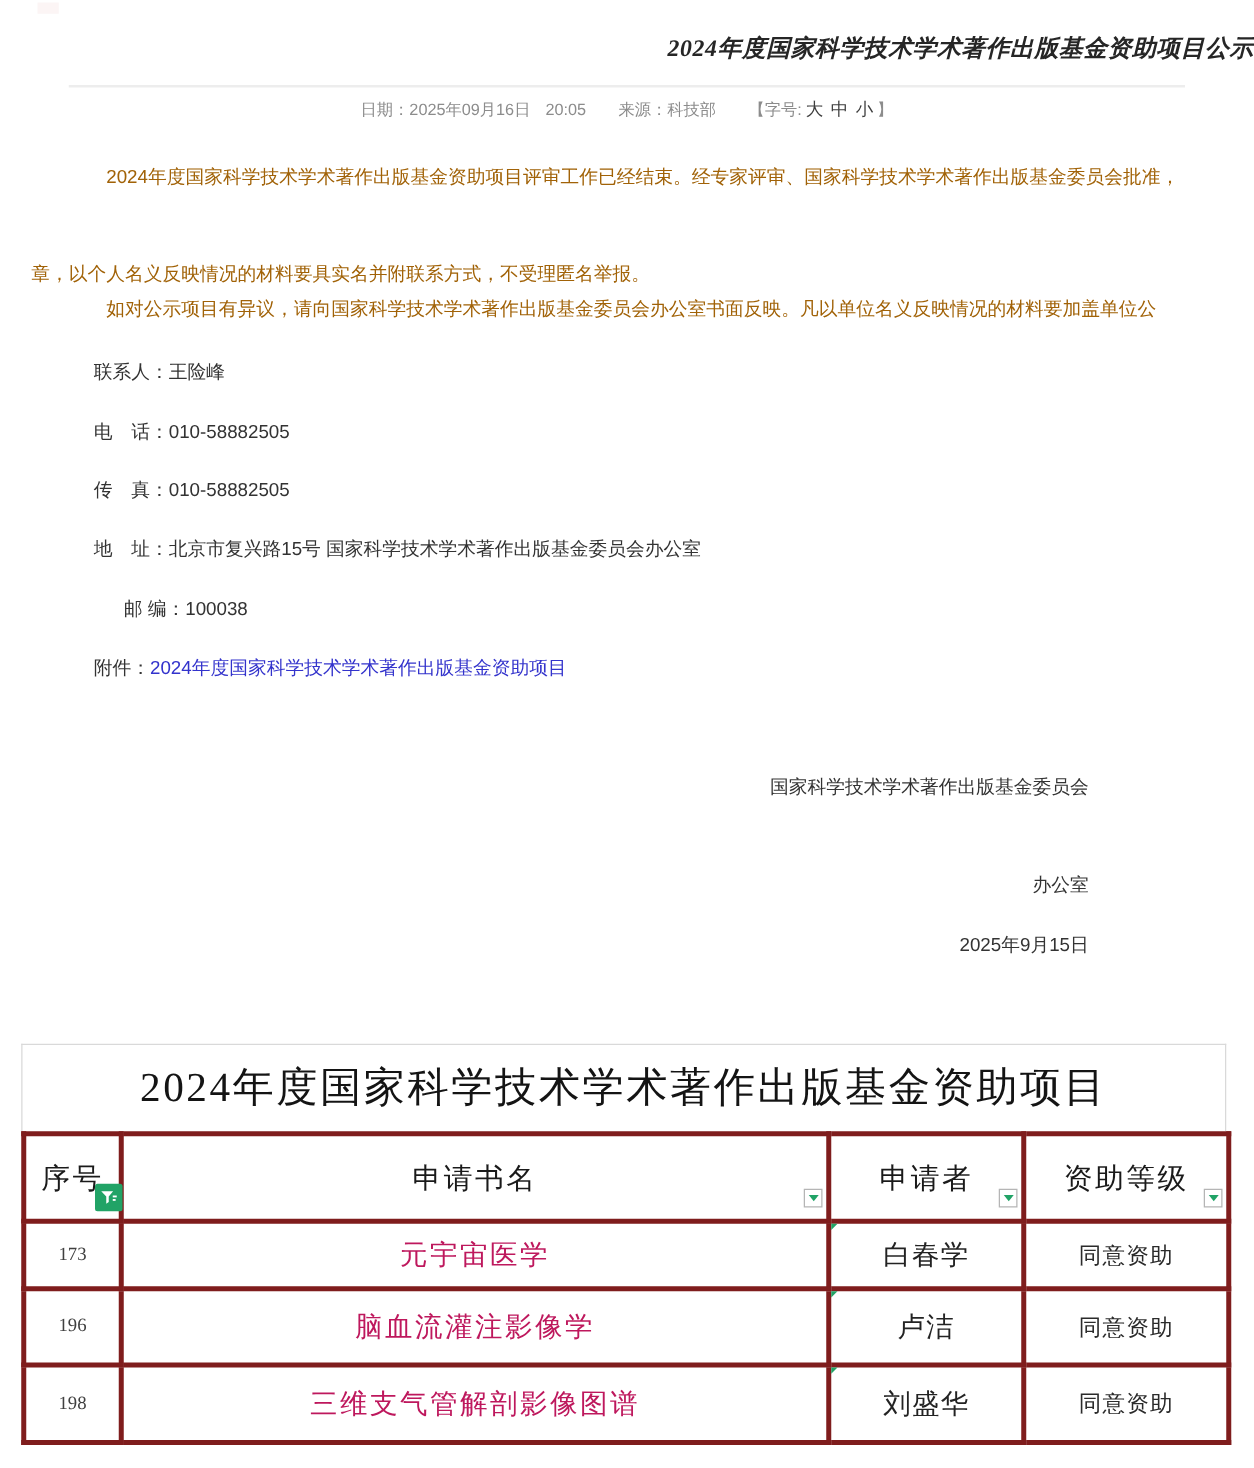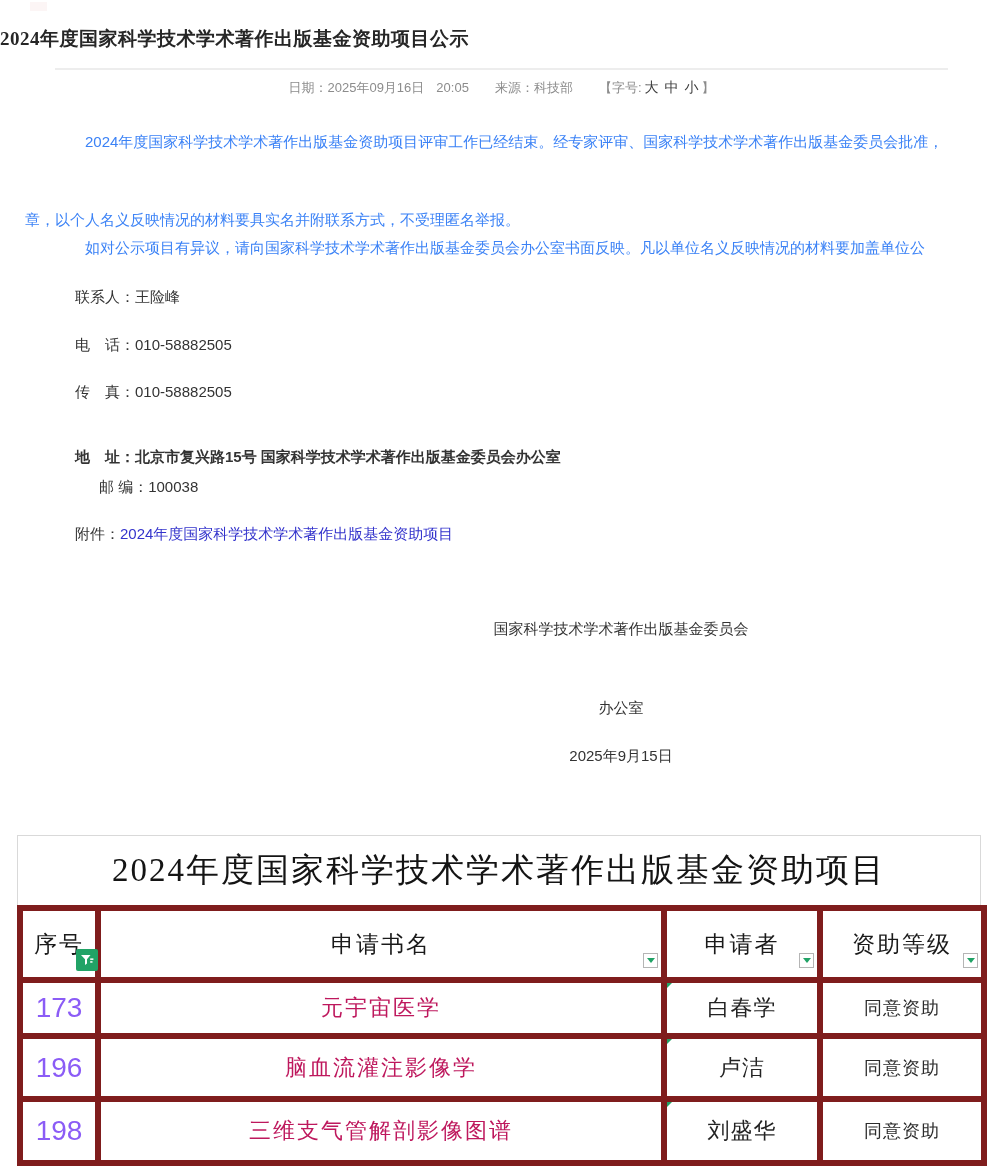--- a/index.html
+++ b/index.html
@@ -4,68 +4,68 @@
 <style>
   html,body { margin:0; padding:0; }
   body {
     width:1003px; height:1174px; position:relative; background:#ffffff;
     font-family:"Liberation Sans","DejaVu Sans",sans-serif; overflow:hidden;
   }
 
   .artifact { position:absolute; left:30px; top:2px; width:17px; height:9px; background:#fcf5f5; }
 
   .doc-title {
-    position:absolute; top:26px; left:0; width:100%; text-align:left;
+    position:absolute; top:26px; left:0; width:100%; text-align:right;
     font-family:"Liberation Serif","DejaVu Serif",serif;
-    font-weight:700; font-size:19px; color:#262626; letter-spacing:0.5px; white-space:nowrap;
+    font-weight:700; font-size:19px; color:#262626; letter-spacing:0.5px; white-space:nowrap;font-style:italic;
   }
   .divider { position:absolute; top:68px; left:55px; width:893px; height:2px; background:#ededed; }
 
   .meta {
     position:absolute; top:79px; left:0; width:100%; text-align:center;
     font-size:13px; color:#8c8c8c; white-space:nowrap;
   }
   .meta .gap-sm { margin-left:12px; }
   .meta .gap-lg { margin-left:26px; }
   .size-link { color:#3d3d3d; font-size:14px; margin:0 3px; cursor:pointer; }
 
-  .para { position:absolute; left:25px; width:956px; font-size:15px; color:#3b82f6; line-height:28px; }
+  .para { position:absolute; left:25px; width:956px; font-size:15px; color:#a16207; line-height:28px; }
   .para .line { white-space:nowrap; }
   .para .indent { padding-left:60px; }
   .p1 { top:128px; }
   .p2 { top:206px; }
 
   .contact { position:absolute; left:75px; font-size:15px; color:#333333; white-space:nowrap; }
   .c1 { top:288px; } .c2 { top:336px; } .c3 { top:383px; }
-  .c4 { top:448px;font-weight:bold; } .c5 { top:478px;margin-left:24px; } .c6 { top:525px; }
+  .c4 { top:430px; } .c5 { top:478px;margin-left:24px; } .c6 { top:525px; }
   .attachment-link { color:#3333cc; cursor:pointer; text-decoration:none; }
 
-  .sig-line { position:absolute; left:371px; width:500px; text-align:center;
+  .sig-line { position:absolute; left:371px; width:500px; text-align:right;
     font-size:15px; color:#333333; white-space:nowrap; }
   .s1 { top:620px; } .s2 { top:699px; } .s3 { top:747px; }
 
   .sheet { position:absolute; left:17px; top:835px; width:964px; }
   .sheet-title {
     box-sizing:border-box; width:964px; height:70px;
     border:1px solid #d9d9d9; border-bottom:none;
     display:flex; align-items:center; justify-content:center;
     font-family:"Liberation Serif","DejaVu Serif",serif;
     font-size:33px; color:#141414; letter-spacing:2px; white-space:nowrap;
   }
   table.grid { border-collapse:collapse; table-layout:fixed; width:964px; }
   table.grid td {
-    border:6px solid #7f1d1d; text-align:center; vertical-align:middle;
+    border:4px solid #7f1d1d; text-align:center; vertical-align:middle;
     padding:0; position:relative; white-space:nowrap; overflow:visible;
   }
   tr.hdr td { height:66px; font-family:"Liberation Serif","DejaVu Serif",serif;
     font-size:23px; color:#1a1a1a; letter-spacing:2px; }
   tr.r1 td { height:50px; }
   tr.r2 td { height:57px; }
   tr.r3 td { height:58px; }
-  .cell-num { font-family:Liberation Sans, sans-serif; font-size:28px; color:#8b5cf6; }
+  .cell-num { font-family:Liberation Serif, serif; font-size:15px; color:#404040; }
   .cell-book { font-family:"Liberation Serif","DejaVu Serif",serif; font-size:22px; color:#be185d; letter-spacing:2px; }
   .cell-author { font-family:"Liberation Serif","DejaVu Serif",serif; font-size:22px; color:#232323; letter-spacing:1px; }
   .cell-grade { font-family:"Liberation Serif","DejaVu Serif",serif; font-size:18px; color:#2b2b2b; letter-spacing:1px; }
 
   .filter-badge {
     position:absolute; right:-3px; bottom:6px; width:22px; height:22px;
     background:#21a366; border-radius:2px; z-index:3;
     display:flex; align-items:center; justify-content:center; cursor:pointer;
   }
   .dd-btn {

